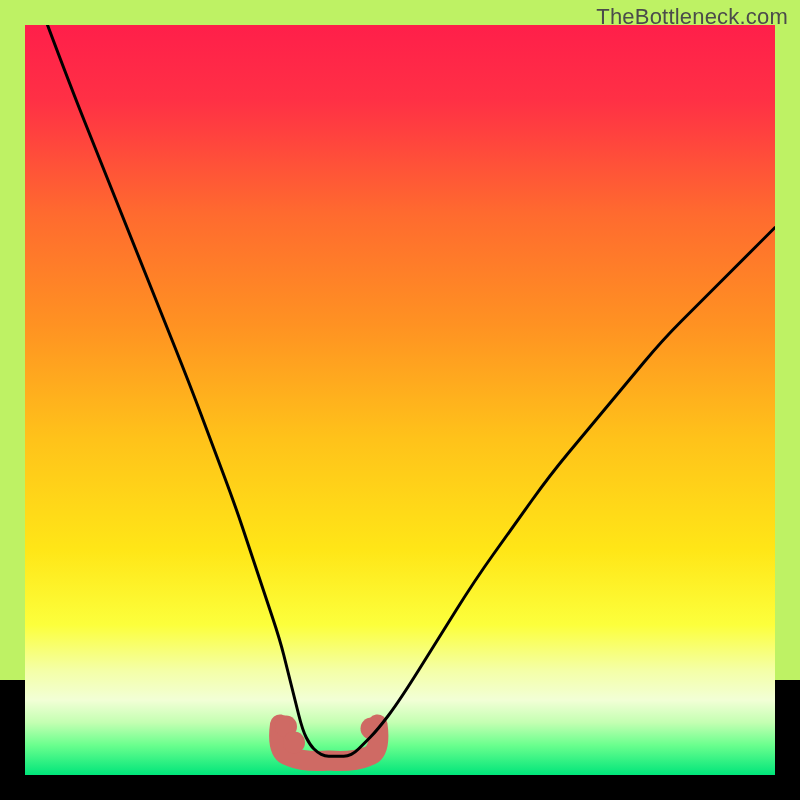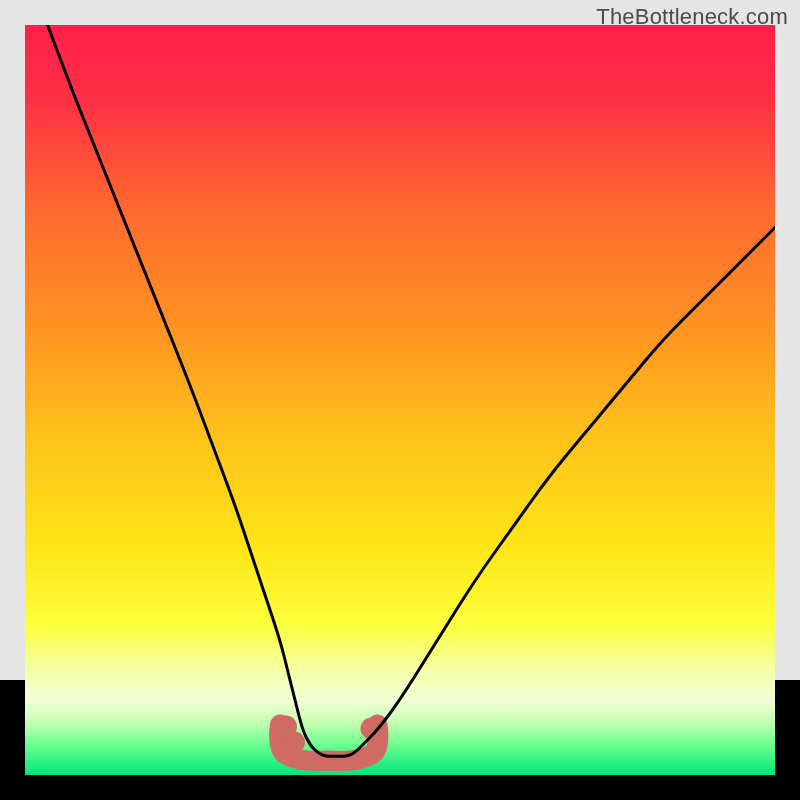--- a/index.html
+++ b/index.html
@@ -10,21 +10,21 @@
     overflow: hidden;
     background: #000;
     font-family: Arial, Helvetica, sans-serif;
   }
   .frame {
     position: absolute;
     left: 0;
     top: 0;
     width: 800px;
     height: 680px;
-    background: #e5e5e5;
+    background: #bef264;
   }
   .watermark {
     position: absolute;
     top: 4px;
     right: 12px;
     color: #4b4b4b;
     font-size: 22px;
     font-weight: 400;
     letter-spacing: 0.2px;
     z-index: 30;

